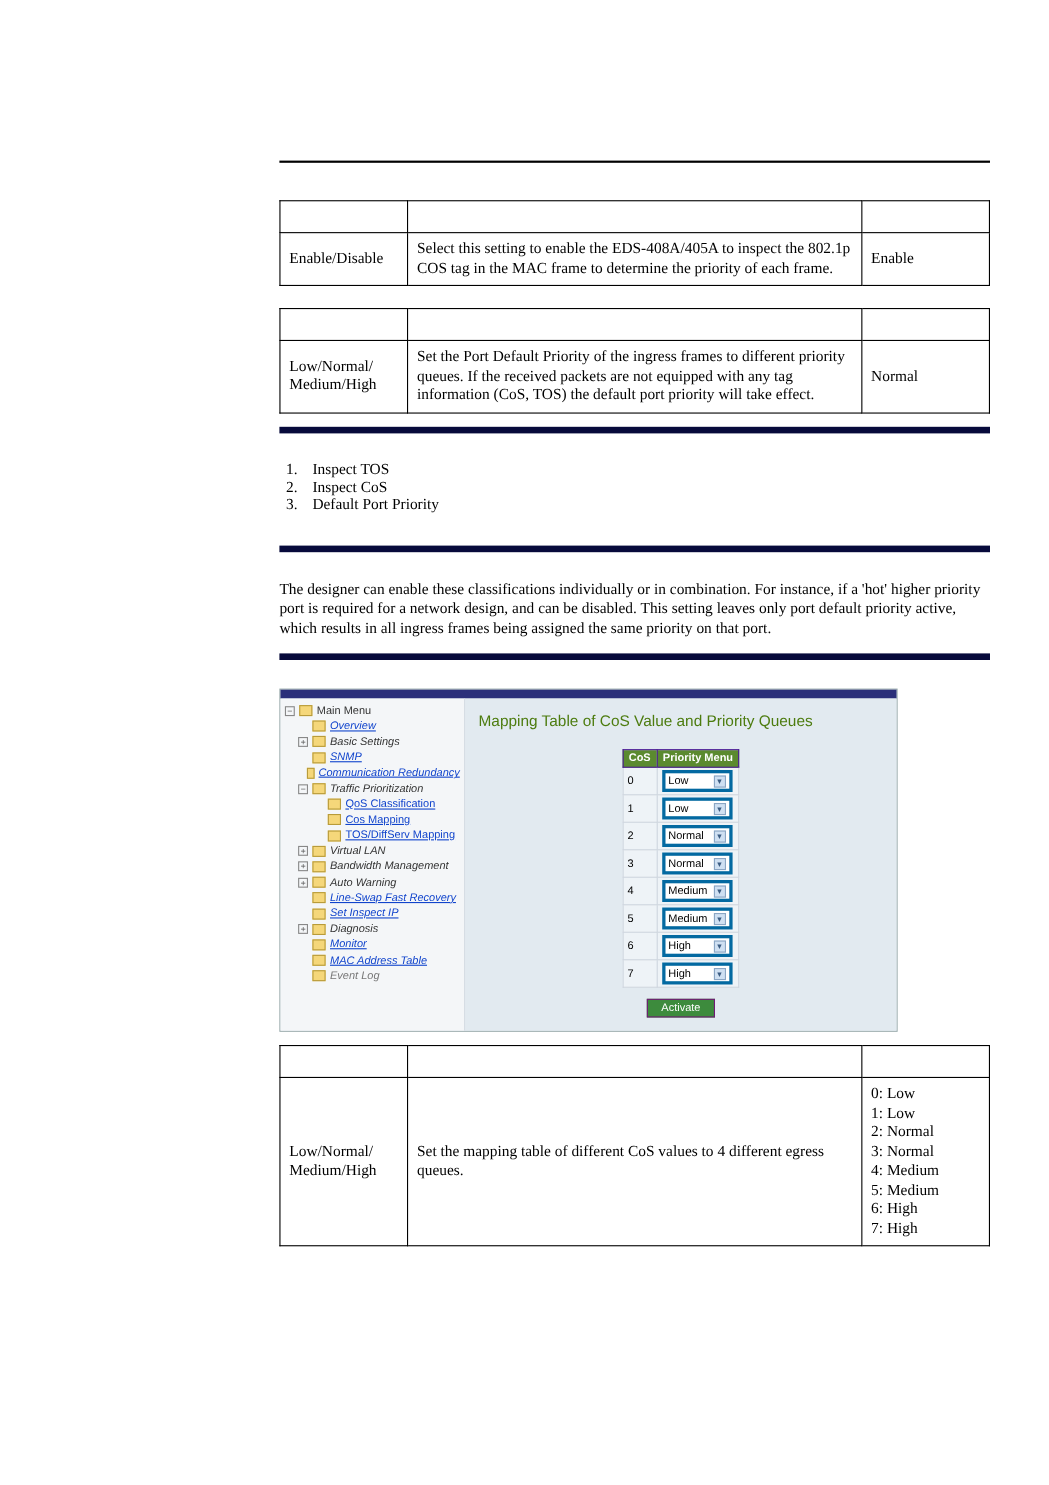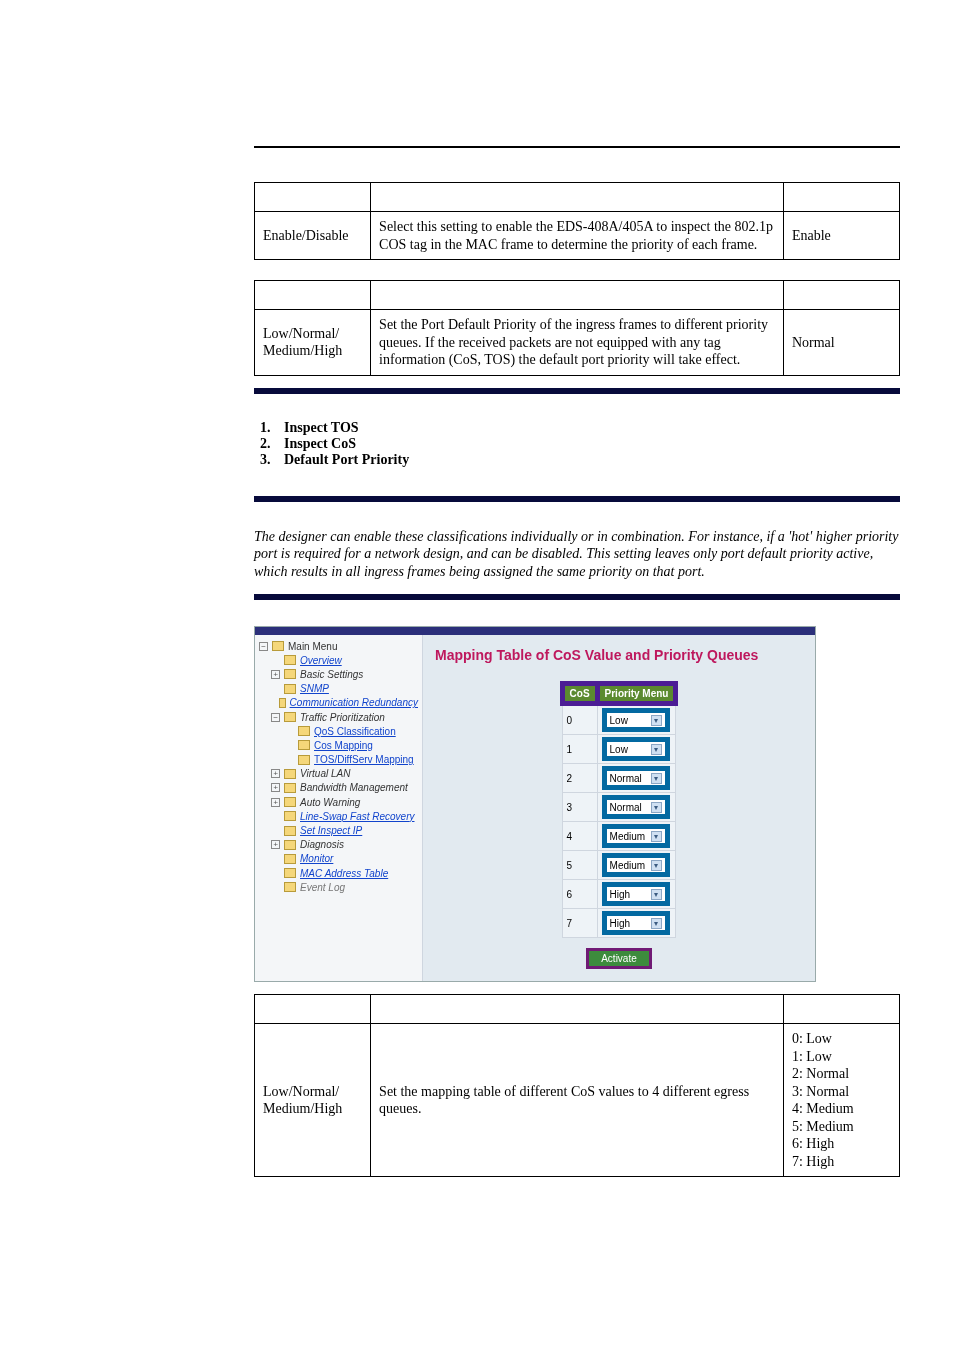--- a/index.html
+++ b/index.html
@@ -43,35 +43,33 @@
   .col-def { width: 18%; }
   .ordered-block {
     margin: 14px 0 28px 0;
   }
   .ordered-block p {
     margin: 0 0 2px 0;
   }
   .ordered-block ol {
     margin: 2px 0 0 20px;
     padding: 0;
-    font-weight: bold;
   }
   .ordered-block li {
     padding-left: 10px;
     margin: 0;
   }
   .hr-dark {
     height: 6px;
     background: #070a3b;
     margin: 12px 0 26px 0;
   }
   .para {
     margin: 0 0 14px 0;
     line-height: 1.25;
-    font-style: italic;
   }
 
   
   .shot {
     width: 560px;
     margin: 12px 0 12px 0;
     border: 1px solid #9aa;
     font-family: Arial, sans-serif;
     font-size: 10px;
     background: #e9eef3;
@@ -126,47 +124,47 @@
   .tree-link {
     color: #1144cc;
     text-decoration: underline;
   }
   .shot-main {
     flex: 1;
     background: #e2eaf0;
     padding: 8px 12px 12px 12px;
   }
   .shot-title {
-    color: #be185d;
-    font-weight: bold;
+    color: #4d7c0f;
+    font-weight: normal;
     font-size: 14px;
     padding: 4px 0 18px 0;
   }
   .cos-tbl {
     border-collapse: collapse;
     margin: 0 auto;
   }
   .cos-tbl th {
     background: #5b8a2f;
     color: #fff;
     font-size: 10px;
     padding: 2px 5px;
-    border: 5px solid #4c1d95;
+    border: 1px solid #4c1d95;
   }
   .cos-tbl td {
     padding: 2px 4px;
     font-size: 10px;
     border: 1px solid #cfd6df;
     background: #eef3f7;
   }
   .sel {
     display: inline-flex;
     align-items: center;
     background: #fff;
-    border: 5px solid #0369a1;
+    border: 3px solid #0369a1;
     font-size: 10px;
     padding: 0 3px;
     height: 14px;
     min-width: 52px;
     justify-content: space-between;
     gap: 4px;
   }
   .sel-caret {
     width: 11px;
     height: 11px;
@@ -176,21 +174,21 @@
     line-height: 9px;
     text-align: center;
     color: #3c5c82;
     box-sizing: border-box;
   }
   .activate {
     display: block;
     margin: 10px auto 0 auto;
     background: #3d8b3d;
     color: #fff;
-    border: 3px solid #701a75;
+    border: 1px solid #701a75;
     font-size: 10px;
     padding: 2px 12px;
     cursor: pointer;
   }
 </style>
 </head>
 <body>
 
 <div class="page">
   <div class="thin-line"></div>

